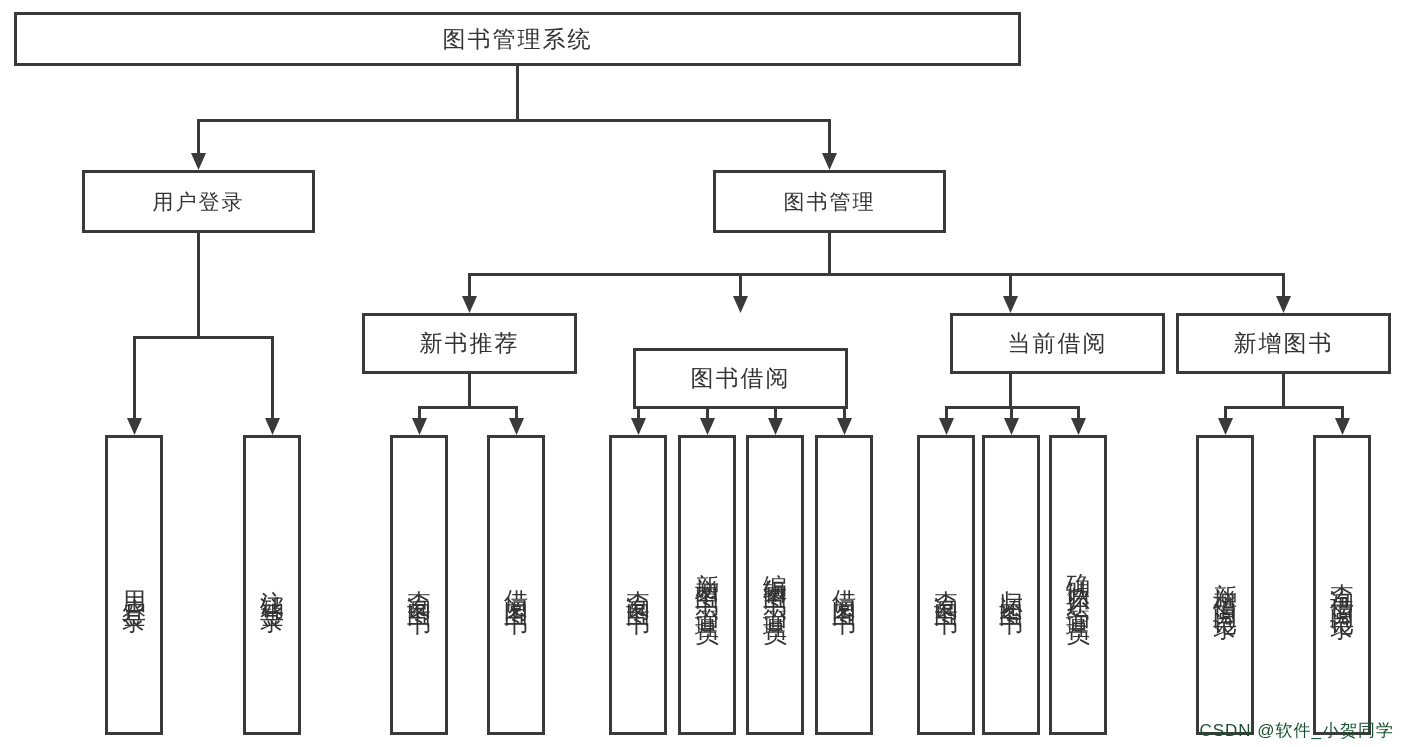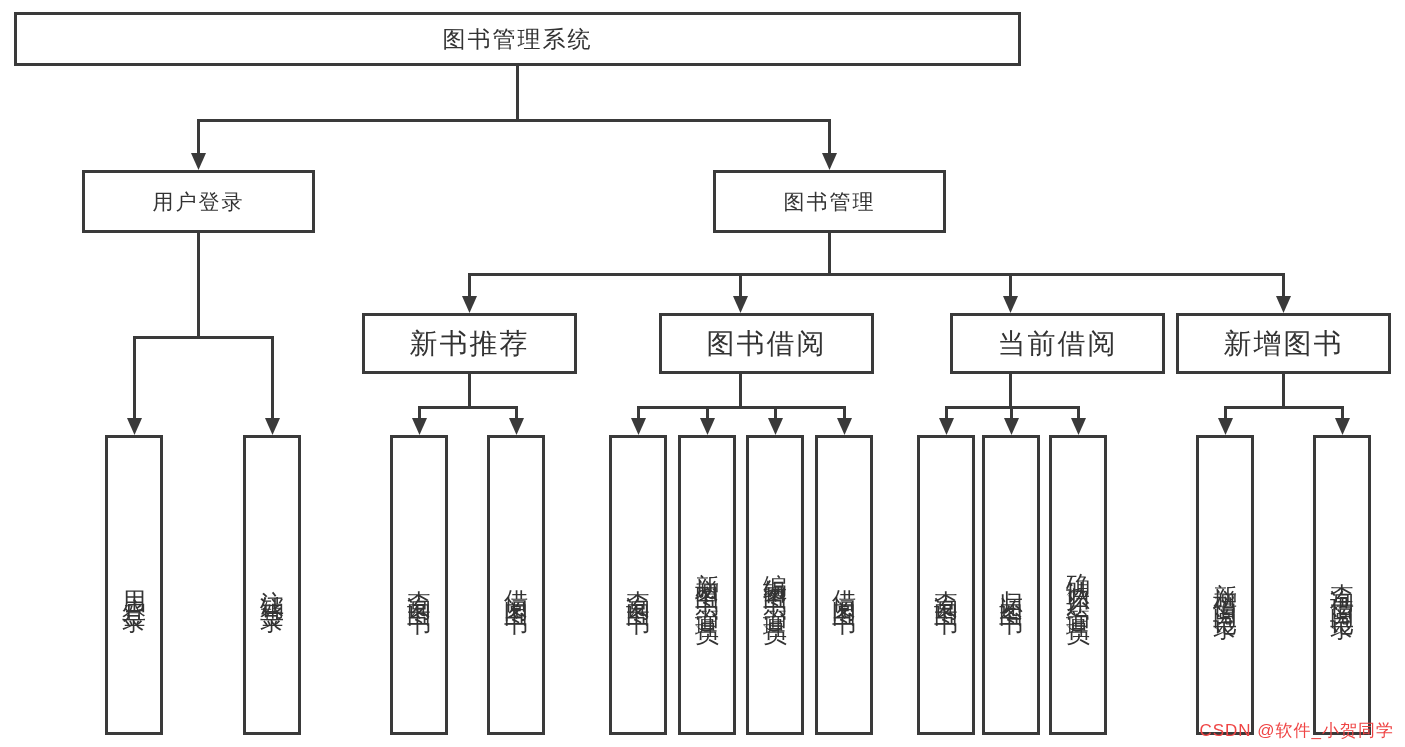--- a/index.html
+++ b/index.html
@@ -10,29 +10,29 @@
   }
   .connectors{position:absolute;left:0;top:0;z-index:0;}
   .node{
     position:absolute;box-sizing:border-box;background:#fff;
     border:3px solid #3a3a3a;color:#333;
     display:flex;align-items:center;justify-content:center;
     z-index:1;white-space:nowrap;
   }
   .root{left:14px;top:12px;width:1007px;height:54px;font-size:23px;letter-spacing:2px;}
   .lvl2{top:170px;width:233px;height:63px;font-size:21px;letter-spacing:2px;}
-  .lvl3{top:313px;width:215px;height:61px;font-size:28px;letter-spacing:2px;}
+  .lvl3{top:313px;width:215px;height:61px;font-size:23px;letter-spacing:2px;}
   .leaf{
     top:435px;width:58px;height:300px;font-size:24px;
     writing-mode:vertical-rl;text-orientation:mixed;
     letter-spacing:7px;white-space:normal;line-height:1;
   }
   .watermark{
     position:absolute;right:11px;bottom:5px;z-index:3;
-    font-size:17px;color:#ef4444;letter-spacing:1px;
+    font-size:17px;color:#14532d;letter-spacing:1px;
   }
 </style>
 </head>
 <body>
 
 <div class="canvas">
 
   <svg class="connectors" width="1405" height="747" viewBox="0 0 1405 747">
     <g stroke="#3a3a3a" stroke-width="3" fill="none">
 
@@ -72,21 +72,21 @@
       <polygon points="1335,418 1350,418 1342.5,435"></polygon>
     </g>
   </svg>
 
   <div class="node root">图书管理系统</div>
 
   <div class="node lvl2" style="left:82px;">用户登录</div>
   <div class="node lvl2" style="left:713px;font-family:Liberation Mono, monospace;">图书管理</div>
 
   <div class="node lvl3" style="left:362px;">新书推荐</div>
-  <div class="node lvl3" style="left:659px;">图书借阅</div>
+  <div class="node lvl3" style="left:633px;margin-top:35px;">图书借阅</div>
   <div class="node lvl3" style="left:902px;margin-left:48px;">当前借阅</div>
   <div class="node lvl3" style="left:1176px;">新增图书</div>
 
   <div class="node leaf" style="left:105px;">用户登录</div>
   <div class="node leaf" style="left:243px;">注销登录</div>
 
   <div class="node leaf" style="left:390px;">查询图书</div>
   <div class="node leaf" style="left:487px;">借阅图书</div>
 
   <div class="node leaf" style="left:609px;">查询图书</div>

